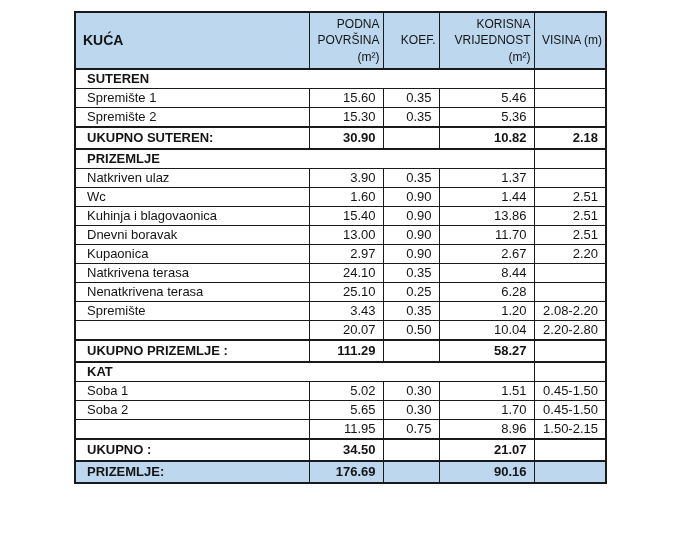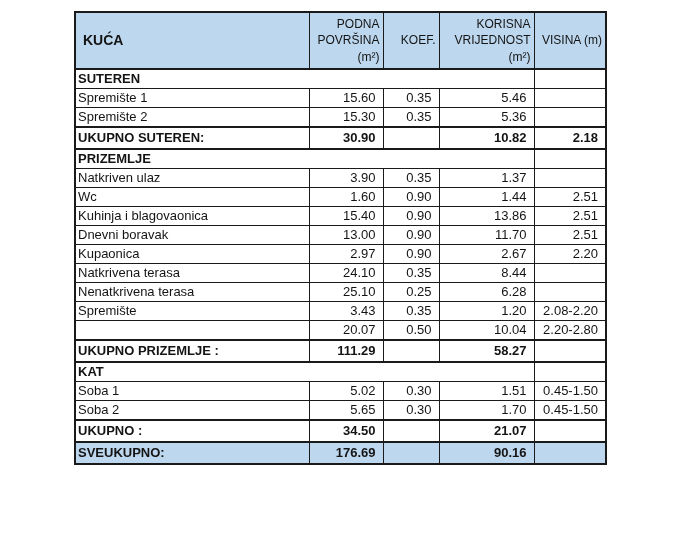--- a/index.html
+++ b/index.html
@@ -51,21 +51,21 @@
     font-size: 14px;
     padding-left: 7px;
   }
   tbody td {
     font-size: 13px;
     height: 19px;
     padding: 1px 6px 2px 6px;
     vertical-align: middle;
     white-space: nowrap;
   }
-  tbody td.label { text-align: left; padding-left: 2px; }
+  tbody td.label { text-align: left; padding-left: 11px; }
   tbody td.num   { text-align: right; padding-right: 7px; }
 
   tr.section td { font-weight: bold; }
   tr.total td, tr.grand td {
     font-weight: bold;
     border-top: 2px solid #1a1a1a;
     border-bottom: 2px solid #1a1a1a;
     height: 22px;
     margin-left: 47px;
   }
@@ -203,29 +203,36 @@
           <td class="num">1.51</td>
           <td class="num visina">0.45-1.50</td>
         </tr>
         <tr class="data">
           <td class="label">Soba 2</td>
           <td class="num">5.65</td>
           <td class="num">0.30</td>
           <td class="num">1.70</td>
           <td class="num visina">0.45-1.50</td>
         </tr>
+        <tr class="data">
+          <td class="label"></td>
+          <td class="num">11.95</td>
+          <td class="num">0.75</td>
+          <td class="num">8.96</td>
+          <td class="num visina">1.50-2.15</td>
+        </tr>
         <tr class="total">
           <td class="label">UKUPNO :</td>
           <td class="num">34.50</td>
           <td class="num"></td>
           <td class="num">21.07</td>
           <td class="num visina"></td>
         </tr>
         <tr class="grand">
-          <td class="label">SVEUKUPNO:</td>
+          <td class="label">PRIZEMLJE:</td>
           <td class="num">176.69</td>
           <td class="num"></td>
           <td class="num">90.16</td>
           <td class="num visina"></td>
         </tr>
       </tbody>
   </table>
 </div>
 
 </body></html>

